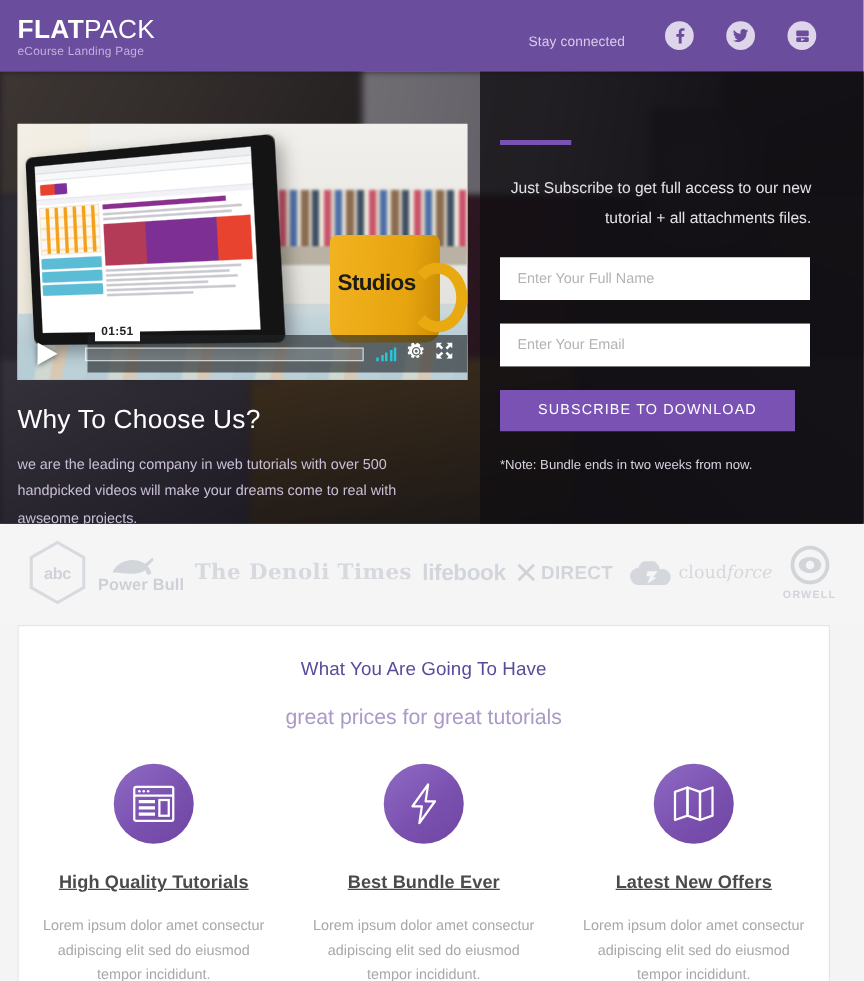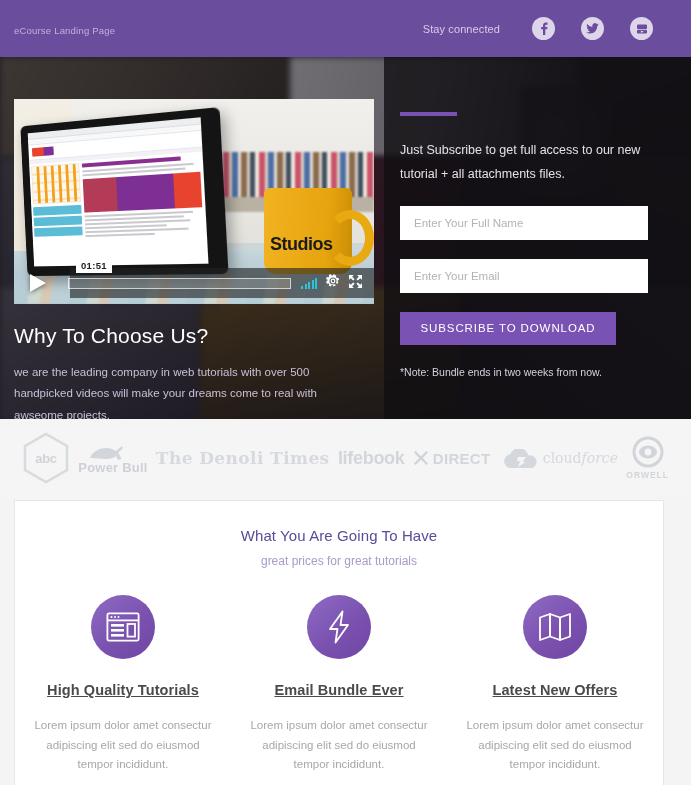--- a/index.html
+++ b/index.html
@@ -14,21 +14,21 @@
   
   .header {
     position: relative; height: 57px; background: #6b4d9e;
     display: flex; align-items: center; justify-content: space-between;
     padding: 0 38px 0 14px; z-index: 5;
   }
   .logo-wrap { line-height: 1; padding-top: 2px; }
   .logo-title { font-size: 21px; letter-spacing: .3px; color: #fff; font-weight: 300; }
   .logo-title b { font-weight: 700; }
   .logo-sub { font-size: 9.5px; color: #c3afdc; margin-top: 3px; letter-spacing: .2px; }
-  .social-wrap { display: flex; align-items: center; gap: 26px; }
+  .social-wrap { display: flex; align-items: flex-end; gap: 26px; }
   .stay-text { font-size: 11px; color: #d8cbe9; margin-right: 6px; letter-spacing: .1px; }
   .soc {
     width: 23px; height: 23px; border-radius: 50%; background: #ded5ea;
     display: flex; align-items: center; justify-content: center;
     color: #6b4d9e;
   }
   .soc svg { display: block; }
 
   
   .hero { position: relative; height: 362px; overflow: hidden; background: #2a2530; }
@@ -78,21 +78,21 @@
   .ts-banner { height:34px; background:linear-gradient(90deg,#b43b57 0 30%,#7e2f94 30% 78%,#e8432f 78%); margin:3px 0; }
   .mug {
     position: absolute; right: 22px; bottom: 30px; width: 88px; height: 86px;
     background: linear-gradient(95deg,#f2b321,#e6a40e 70%,#c98c06);
     border-radius: 6px 6px 12px 12px;
   }
   .mug:after {
     content:""; position:absolute; right:-22px; top:22px; width:30px; height:38px;
     border: 9px solid #e9a911; border-radius: 50%; border-left-color: transparent;
   }
-  .mug-text { position:absolute; left:6px; top:46px; font-size:18px; font-weight:700; color:#1b1b1b; letter-spacing:-.5px; font-family:"Liberation Sans",sans-serif; }
+  .mug-text { position:absolute; left:6px; top:28px; font-size:18px; font-weight:700; color:#1b1b1b; letter-spacing:-.5px; font-family:"Liberation Sans",sans-serif; }
 
   .vid-controls {
     position: absolute; left: 0; right: 0; bottom: 6px; height: 30px;
     display: flex; align-items: center; padding: 0 8px;
   }
   .vc-shade { position:absolute; left:56px; right:0; top:0; bottom:0; background:rgba(30,34,36,.62); }
   .vc-play { position: relative; width: 30px; margin-left: 4px; z-index: 2; }
   .vc-play svg { display:block; filter: drop-shadow(0 1px 2px rgba(0,0,0,.5)); }
   .vc-time {
     position: absolute; left: 62px; top: -10px; z-index: 4;
@@ -104,29 +104,29 @@
   .vol { display:flex; align-items:flex-end; gap:1.5px; height:11px; }
   .vol i { display:block; width:2px; background:#29c3da; }
   .vol i:nth-child(1){height:3px}.vol i:nth-child(2){height:5px}.vol i:nth-child(3){height:7px}
   .vol i:nth-child(4){height:9px}.vol i:nth-child(5){height:11px}
 
   .why-title { margin-top: 20px; font-size: 21px; color: #fff; font-weight: 400; letter-spacing: .2px; }
   .why-text { margin-top: 14px; font-size: 11.5px; line-height: 1.85; color: #c9bfd6; max-width: 330px; }
 
   .hero-h1 { font-size: 21px; color: #fff; font-weight: 400; letter-spacing: .1px; }
   .accent-bar { width: 57px; height: 4px; background: #7a52b3; margin: 15px 0 22px; }
-  .hero-sub { font-size: 12.5px; line-height: 1.95; color: #e3e0e8; }
+  .hero-sub { font-size: 12.5px; line-height: 1.95; color: #e3e0e8; text-align: right; }
   .field {
     margin-top: 19px; width: 248px; height: 34px; background: #fff;
     border: 1px solid #fff; padding: 16px 13px; font-size: 11.5px; color: #333;
     font-family: "Liberation Sans", sans-serif; outline: none;
   }
   .field::placeholder { color: #b3b3b3; }
   .btn-subscribe {
-    margin-top: 19px; width: 216px; height: 33px; background: #7a52b3; border: 0;
+    margin-top: 19px; width: 236px; height: 33px; background: #7a52b3; border: 0;
     color: #fff; font-size: 11.5px; letter-spacing: .9px; cursor: pointer;
     font-family: "Liberation Sans", sans-serif;
   }
   .note { margin-top: 21px; font-size: 10.5px; color: #d6d1de; }
 
   
   .logos {
     height: 78px; background: #f5f5f6; display: flex; align-items: center;
     justify-content: space-between; padding: 0 22px;
   }
@@ -143,38 +143,39 @@
   .cf-txt i { font-style: italic; }
   .orwell { display:flex; flex-direction:column; align-items:center; color:#d1d5da; }
   .orwell-txt { font-size: 8.5px; font-weight: 700; letter-spacing: 1px; margin-top: 2px; }
 
   
   .card {
     position: absolute; left: 14px; top: 500px; width: 650px; height: 300px;
     background: #fff; border: 1px solid #e6e6e8;
   }
   .card-title { text-align: center; margin-top: 26px; font-size: 15px; font-weight: 400; color: #5b4a9a; letter-spacing: .1px; }
-  .card-sub { text-align: center; margin-top: 10px; font-size: 12px; color: #a99ac7; }
+  .card-sub { text-align: center; margin-top: 20px; font-size: 17px; color: #a99ac7; }
   .features { display: flex; margin-top: 27px; }
   .feature { flex: 1; text-align: center; padding: 0 16px; }
   .f-circle {
     width: 64px; height: 64px; border-radius: 50%; margin: 0 auto;
     background: linear-gradient(140deg,#8e6bc4 0%,#7b51b0 55%,#6f46a4 100%);
     display: flex; align-items: center; justify-content: center;
   }
   .f-title { margin-top: 23px; font-size: 14.5px; font-weight: 700; color: #4a4a4a; letter-spacing: .1px; text-decoration: underline; }
   .f-text { margin-top: 18px; font-size: 11.5px; line-height: 1.7; color: #a8a8ab; }
 </style>
 </head>
 <body>
 
 <div class="page">
 
   <div class="header">
     <div class="logo-wrap">
+      <div class="logo-title"><b>FLAT</b><span>PACK</span></div>
       <div class="logo-sub">eCourse Landing Page</div>
     </div>
     <div class="social-wrap">
       <div class="stay-text">Stay connected</div>
       <a class="soc">
         <svg width="11" height="13" viewBox="0 0 11 13">
             <path fill="#6b4d9e" d="M7.3 13V7.3h1.9l.3-2.2H7.3V3.7c0-.64.18-1.07 1.1-1.07h1.17V.66C9.37.62 8.67.55 7.86.55 6.17.55 5.01 1.58 5.01 3.47v1.64H3.1v2.2h1.9V13h2.3z"></path>
           </svg>
       </a>
       <a class="soc">
@@ -363,21 +364,21 @@
         <div class="f-title">High Quality Tutorials</div>
         <div class="f-text">Lorem ipsum dolor amet consectur adipiscing elit sed do eiusmod tempor incididunt.</div>
       </div>
 
       <div class="feature">
         <div class="f-circle">
           <svg width="26" height="34" viewBox="0 0 26 34">
             <path d="M16.5 1.5 4 19h7.5L9.5 32.5 22 15h-7.5z" fill="none" stroke="#fff" stroke-width="1.8" stroke-linejoin="round"></path>
           </svg>
         </div>
-        <div class="f-title">Email Bundle Ever</div>
+        <div class="f-title">Best Bundle Ever</div>
         <div class="f-text">Lorem ipsum dolor amet consectur adipiscing elit sed do eiusmod tempor incididunt.</div>
       </div>
 
       <div class="feature">
         <div class="f-circle">
           <svg width="34" height="30" viewBox="0 0 34 30">
             <path d="M2 5.5 12 2v22.5L2 28z" fill="none" stroke="#fff" stroke-width="1.8" stroke-linejoin="round"></path>
             <path d="M12 2l10 3.5V28l-10-3.5z" fill="none" stroke="#fff" stroke-width="1.8" stroke-linejoin="round"></path>
             <path d="M22 5.5 32 2v22.5L22 28z" fill="none" stroke="#fff" stroke-width="1.8" stroke-linejoin="round"></path>
           </svg>

